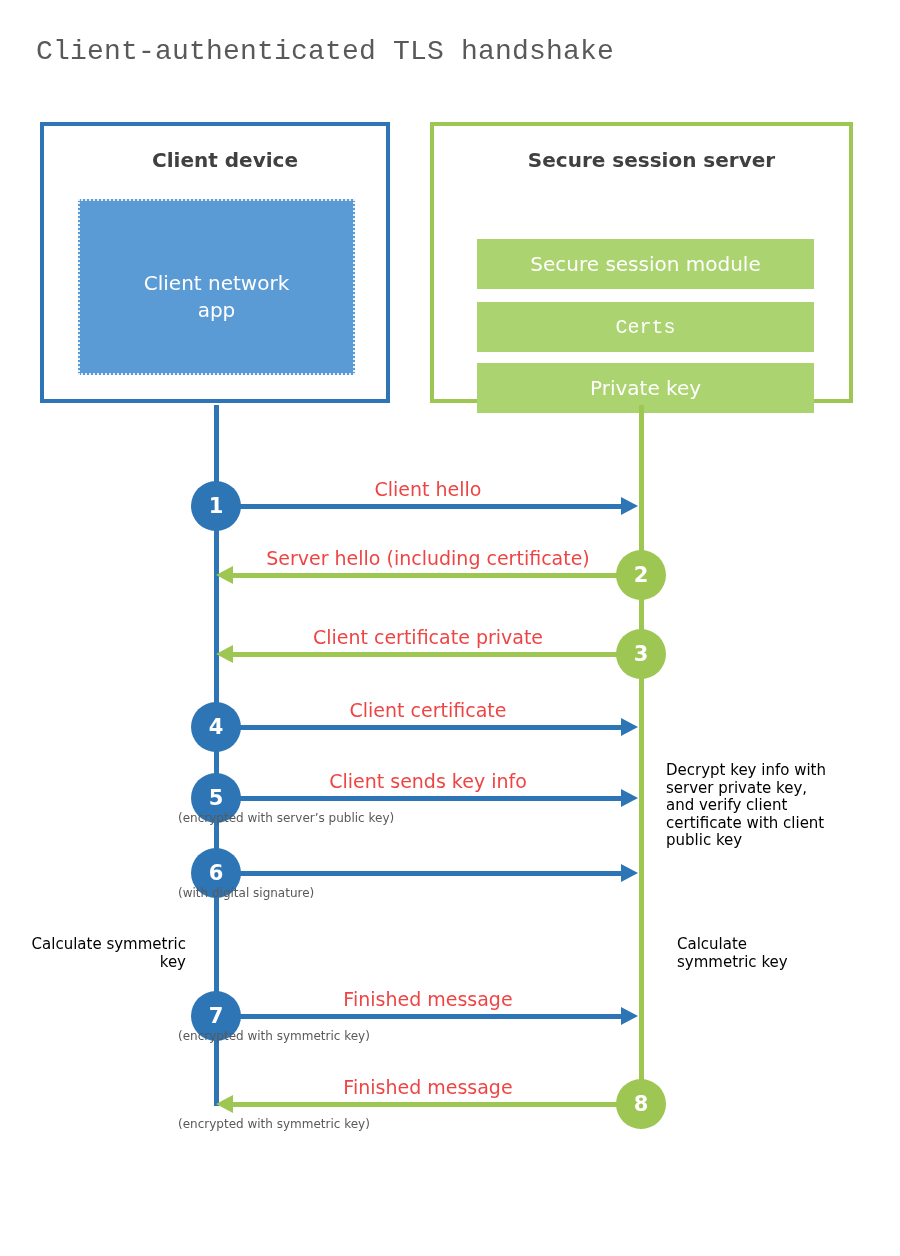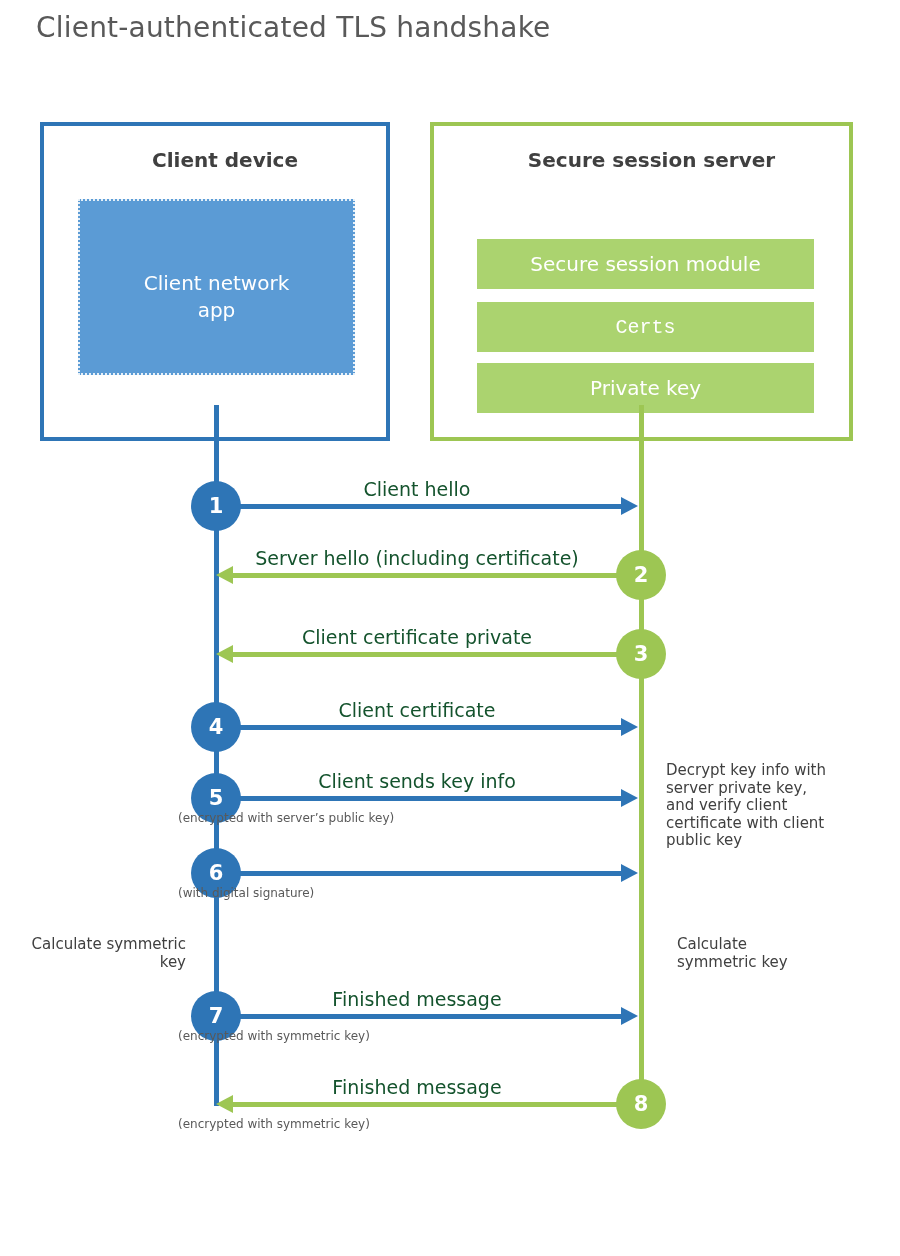--- a/index.html
+++ b/index.html
@@ -1,25 +1,25 @@
 <!DOCTYPE html>
 <html><head>
 <meta charset="utf-8">
 <style>
   html,body{margin:0;padding:0;background:#ffffff;}
   .canvas{
     position:relative;width:900px;height:1256px;background:#ffffff;overflow:hidden;
     font-family:"DejaVu Sans","Liberation Sans",sans-serif;
   }
   .title{
-    position:absolute;left:36px;top:11px;font-size:28px;font-weight:400;
-    color:#595959;letter-spacing:.2px;
+    position:absolute;left:36px;top:36px;font-size:28px;font-weight:400;
+    color:#595959;letter-spacing:.2px;font-family:Liberation Mono, monospace;
   }
   
-  .outer-box{position:absolute;top:122px;height:319px;box-sizing:border-box;background:#fff;padding-left:20px;}
+  .outer-box{position:absolute;top:122px;height:281px;box-sizing:border-box;background:#fff;padding-left:20px;}
   .client-box{left:40px;width:350px;border:4px solid #2E75B6;}
   .server-box{left:430px;width:423px;border:4px solid #9DC653;}
   .box-header{
     margin-top:22px;text-align:center;font-size:20px;font-weight:bold;color:#404040;
   }
   .client-app{
     position:absolute;left:34px;top:73px;width:277px;height:176px;background:#5B9BD5;
     border:2px dotted rgba(255,255,255,.85);box-sizing:border-box;
     display:flex;align-items:center;justify-content:center;
   }
@@ -41,29 +41,29 @@
   .head{position:absolute;top:16px;width:0;height:0;border-top:9px solid transparent;border-bottom:9px solid transparent;}
   .head.right{left:621px;border-left:17px solid #2E75B6;}
   .head.left{left:216px;border-right:17px solid #9DC653;}
   .circle{
     position:absolute;top:0;width:50px;height:50px;border-radius:50%;
     color:#ffffff;font-size:21px;font-weight:bold;text-align:center;line-height:50px;
   }
   .circle.blue{background:#2E75B6;left:191px;}
   .circle.green{background:#9DC653;left:616px;}
   .mlabel{
-    position:absolute;left:167px;width:500px;top:-3px;text-align:center;
-    font-size:19px;color:#14532d;line-height:22px;
+    position:absolute;left:178px;width:500px;top:-3px;text-align:center;
+    font-size:19px;color:#ef4444;line-height:22px;
   }
   .msub{
     position:absolute;left:178px;width:500px;top:36px;text-align:left;
     font-size:12px;color:#595959;line-height:18px;
   }
   
-  .note{position:absolute;font-size:15px;color:#404040;line-height:17.5px;}
+  .note{position:absolute;font-size:15px;color:#000000;line-height:17.5px;}
   .note-decrypt{left:666px;top:762px;width:172px;text-align:left;}
   .calc-left{left:30px;top:936px;width:156px;text-align:right;}
   .calc-right{left:677px;top:936px;width:130px;text-align:left;}
 </style>
 </head>
 <body>
 
 <div class="canvas">
 
   <div class="title">Client-authenticated TLS handshake</div>

